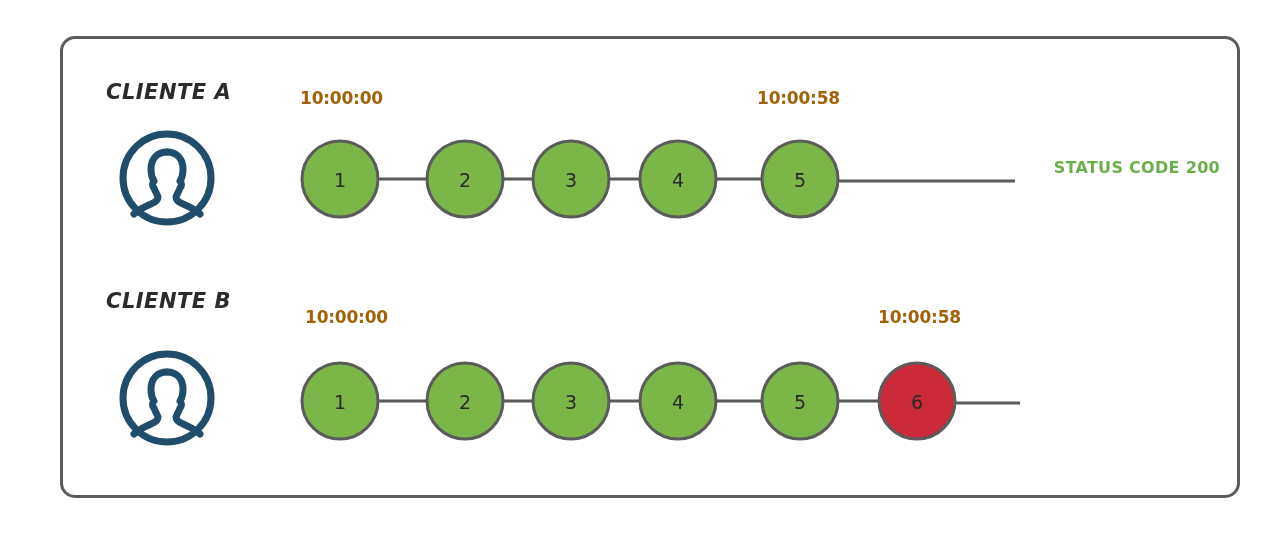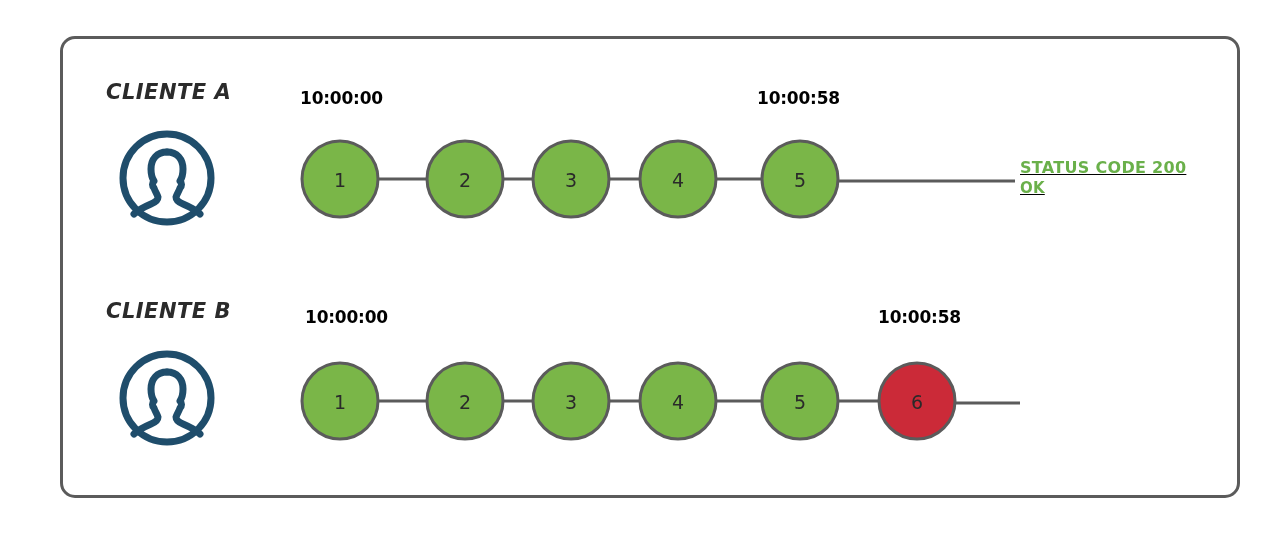--- a/index.html
+++ b/index.html
@@ -63,21 +63,21 @@
     width: 100px;
     height: 100px;
   }
 
   
   .timestamp {
     position: absolute;
     font-family: "DejaVu Sans", sans-serif;
     font-size: 17px;
     font-weight: 700;
-    color: #000000;
+    color: #a16207;
     white-space: nowrap;
     letter-spacing: -0.2px;
   }
 
   
   .chain-svg {
     position: absolute;
     left: 0;
     top: 0;
     width: 1280px;
@@ -90,24 +90,23 @@
     font-family: "DejaVu Sans", sans-serif;
     font-size: 19px;
     fill: #2a2a2a;
     text-anchor: middle;
     dominant-baseline: central;
   }
 
   
   .status {
     position: absolute;
-    text-align: left;
+    text-align: right;
     white-space: nowrap;
     font-family: "DejaVu Sans", sans-serif;
-    text-decoration: underline;
   }
   .status-line1 {
     font-size: 16px;
     font-weight: 600;
     letter-spacing: 0.3px;
     display: block;
   }
   .status-line2 {
     font-size: 15px;
     font-weight: 600;
@@ -144,27 +143,26 @@
         </g>
       </svg>
     </div>
 
     <div class="timestamp" style="left:300px; top:88px;">10:00:00</div>
 
     <div class="timestamp" style="left:757px; top:88px;">10:00:58</div>
 
     <div class="status status-ok" style="left:1020px; top:158px; width:200px;">
       <span class="status-line1">STATUS CODE 200</span>
-      <span class="status-line2">OK</span>
     </div>
   </div>
 
   <div class="row row-b">
 
-    <div class="client-label" style="left:106px; top:299px;text-align:right;">CLIENTE B</div>
+    <div class="client-label" style="left:106px; top:289px;text-align:right;">CLIENTE B</div>
 
     <div class="avatar" style="left:117px; top:348px;">
       <svg width="100" height="100" viewBox="0 0 100 100">
         <circle cx="50" cy="50" r="44" fill="none" stroke="#1f4d6b" stroke-width="7"></circle>
         <g fill="none" stroke="#1f4d6b" stroke-width="7" stroke-linecap="round" stroke-linejoin="round">
           <path d="M50 24 C40 24 34 31 34 41 C34 47 35 50 37 53
                    C35 55 35 58 37 60 C38 63 40 66 41 69
                    C41 72 39 74 34 76 C27 79 21 82 17 86"></path>
           <path d="M50 24 C60 24 66 31 66 41 C66 47 65 50 63 53
                    C65 55 65 58 63 60 C62 63 60 66 59 69

